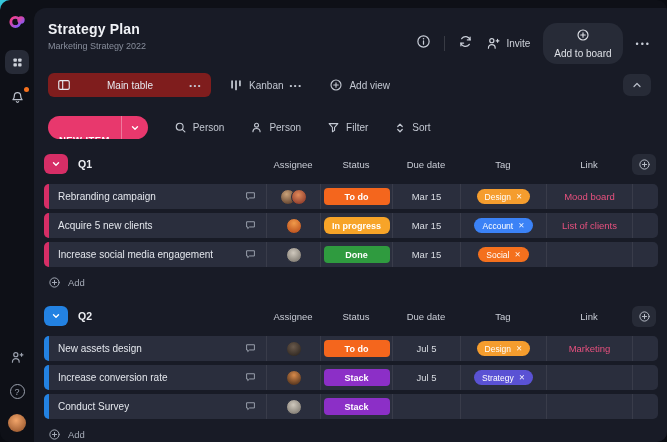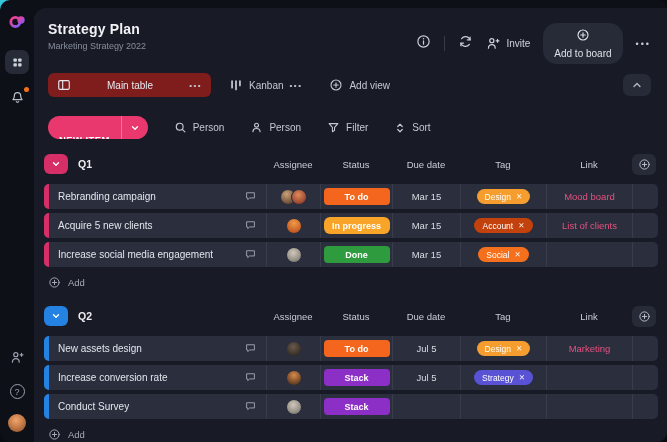--- a/index.html
+++ b/index.html
@@ -104,21 +104,21 @@
   .st-prog { background:#f7a428;border-radius:6px; }
   .st-done { background:#2f9b3f; }
   .st-stack { background:#8c2fc7; }
 
   .due { font-size:9.5px; color:#d9dce2; }
 
   .tag { display:flex; align-items:center; gap:5px; border-radius:9px; padding:2.5px 8px;
     font-size:8.5px; color:#fff; }
   .tag .x { font-size:7.5px; opacity:.92; }
   .tg-design { background:#f59d2e; }
-  .tg-account { background:#c2410c; }
+  .tg-account { background:#3b82f6; }
   .tg-social { background:#f4701d; }
   .tg-marketing { background:#5a52d4; }
 
   .link { font-size:9.5px; color:#e8517f; }
 
   .addrow { display:flex; align-items:center; gap:7px; color:#a6acb8; font-size:9.5px;
     padding:5px 0 2px 4px; }
 </style>
 </head>
 <body>

